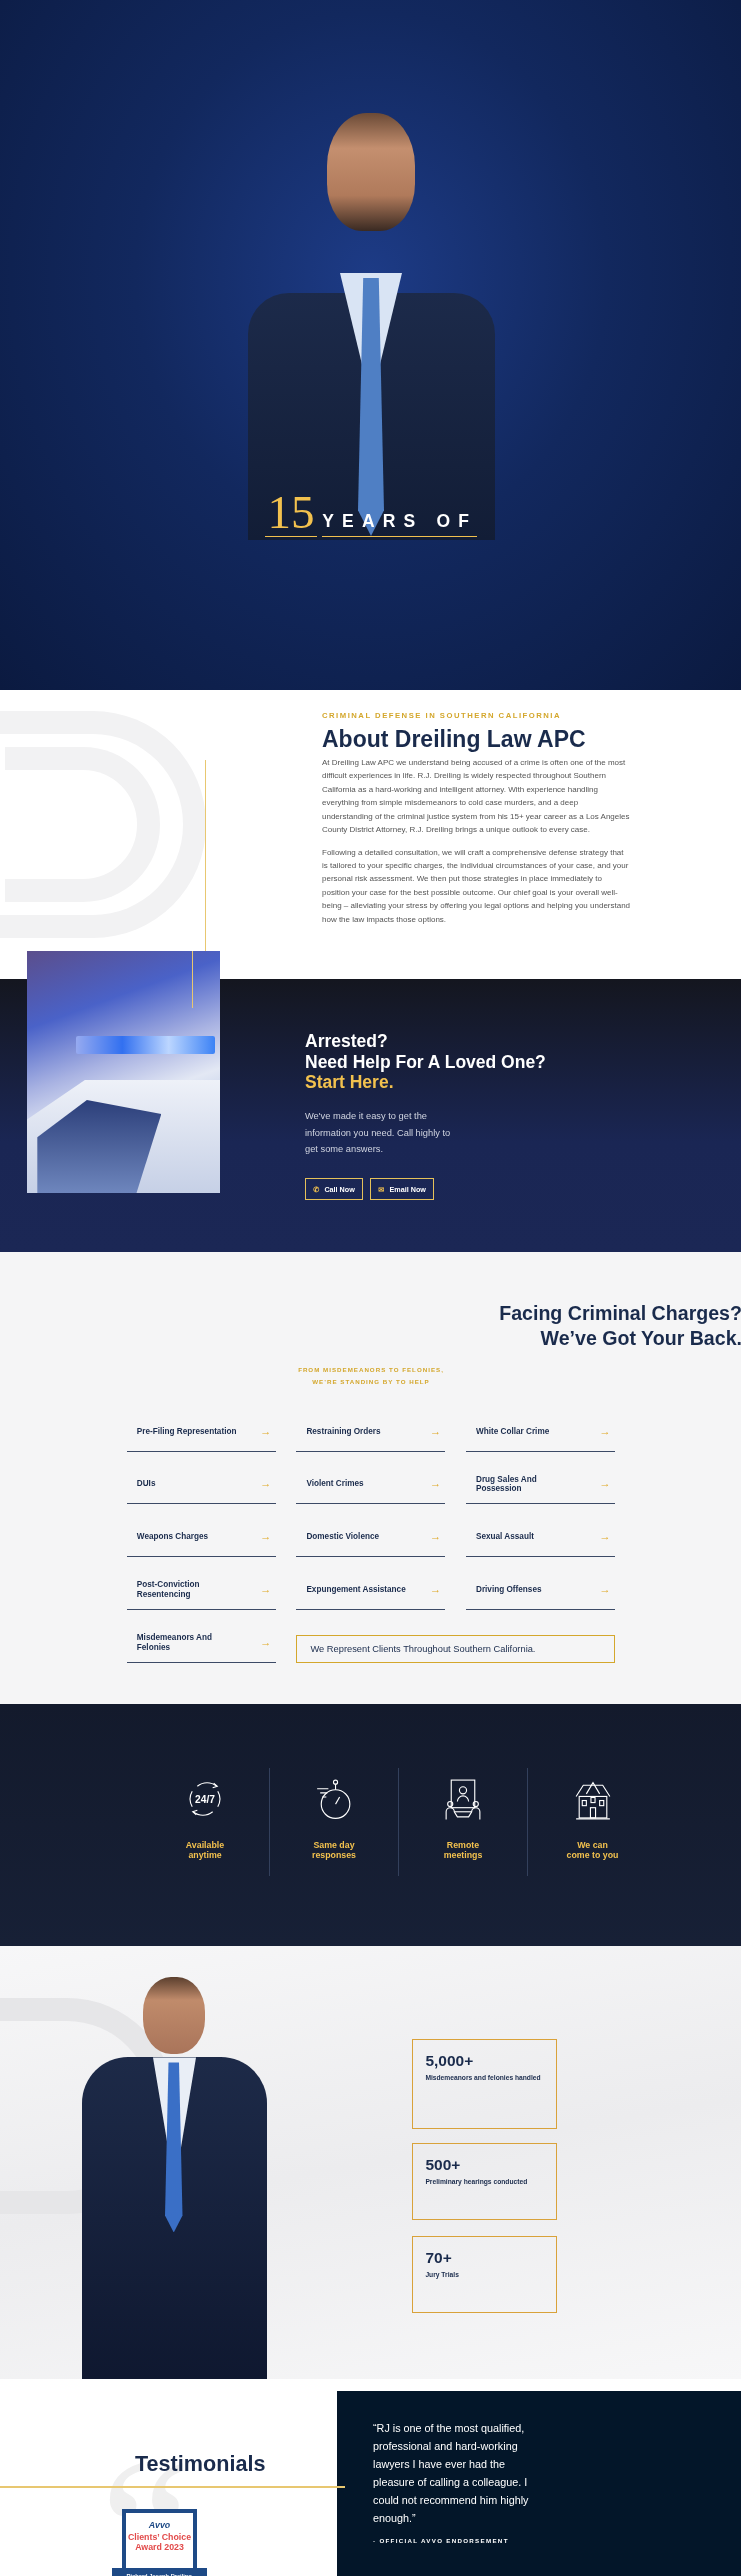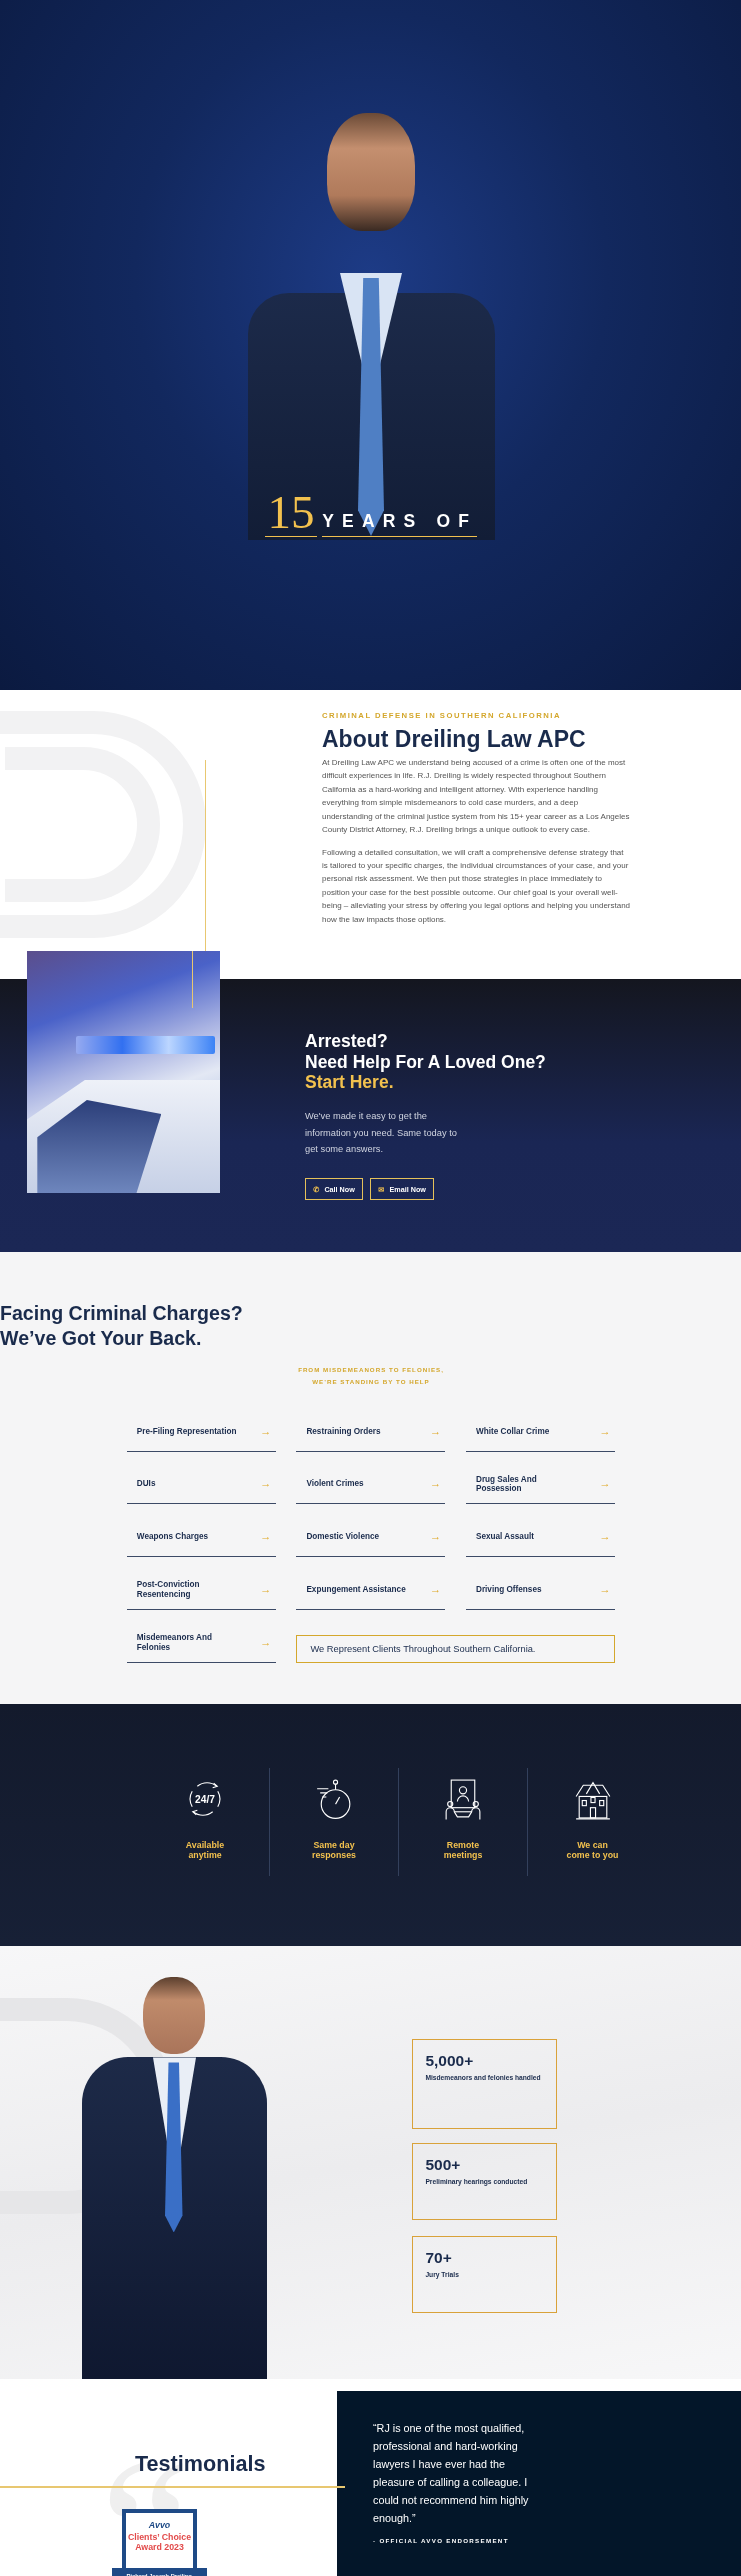--- a/index.html
+++ b/index.html
@@ -32,21 +32,21 @@
 .police .win{position:absolute;left:10.3px;bottom:0;width:124px;height:93px;background:linear-gradient(#2c3f7a,#6e86bd);clip-path:polygon(40% 0,100% 15%,80% 100%,0 100%,0 40%)}
 .arrest .gl{position:absolute;left:192px;top:-28px;width:1px;height:57px;background:#e8c770;z-index:4}
 .arrest-inner{position:absolute;left:305px;top:52px}
 .arrest h2{font-size:17.5px;line-height:20.6px;color:#fff;font-weight:bold}
 .arrest p{margin-top:15.5px;font-size:9.3px;line-height:16.5px;color:#d0d4e0;font-weight:300;width:155px}
 .btnrow{display:flex;gap:7.2px;margin-top:20.6px}
 .obtn{border:0.5px solid #e5c15a;padding:5.2px 7.2px;color:#fff;font-size:7.2px;font-weight:bold;display:flex;align-items:center;gap:5.2px;background:transparent;cursor:pointer}
 .obtn .ic{color:#f2c14e}
 
 .charges{position:relative;background:#f5f5f6;padding:49px 0 41px}
-.charges h2{text-align:left;font-size:19.6px;line-height:25px;font-weight:bold;color:#1a2b4c}
+.charges h2{text-align:right;font-size:19.6px;line-height:25px;font-weight:bold;color:#1a2b4c}
 .charges .sub{text-align:center;font-size:6.2px;line-height:12.4px;letter-spacing:1px;color:#d4a72c;font-weight:bold;margin-top:13px}
 .cgrid{width:489px;margin:31px auto 0;display:grid;grid-template-columns:repeat(3,149px);column-gap:20.6px;row-gap:20.6px}
 .citem{display:flex;justify-content:space-between;align-items:center;padding:0 4.1px 7.2px 10.3px;border-bottom:0.8px solid #3c4a66;min-height:32px;cursor:pointer}
 .citem span{font-size:8.2px;font-weight:bold;color:#1a2b4c;line-height:9.8px;width:103px}
 .citem .ar{color:#e0a928;font-size:11.3px;font-weight:normal;width:auto}
 .cwide{grid-column:span 2;border:1px solid #d4a72c;display:flex;align-items:center;padding-left:13.4px;font-size:9.3px;color:#1a2b4c;height:28px;margin-top:5.2px}
 
 .features{position:relative;height:242px;background:linear-gradient(#131a2c,#172036)}
 .frow{position:absolute;left:141px;top:64px;display:flex}
 .fcol{width:129px;text-align:center;border-right:0.5px solid #33405c;height:108px;padding-top:7.7px}
@@ -123,21 +123,21 @@
       <div class="car"></div>
       <div class="win"></div>
   </div>
   <div class="gl"></div>
   <div class="arrest-inner">
     <h2>
       <span>Arrested?</span><br>
       <span>Need Help For A Loved One?</span><br>
       <span class="gold">Start Here.</span>
     </h2>
-    <p>We've made it easy to get the information you need. Same today to get some answers.</p>
+    <p>We've made it easy to get the information you need. Call highly to get some answers.</p>
     <div class="btnrow">
       <button class="obtn">
         <span class="ic">✆</span>
         <span>Call Now</span>
       </button>
       <button class="obtn">
         <span class="ic">✉</span>
         <span>Email Now</span>
       </button>
     </div>

